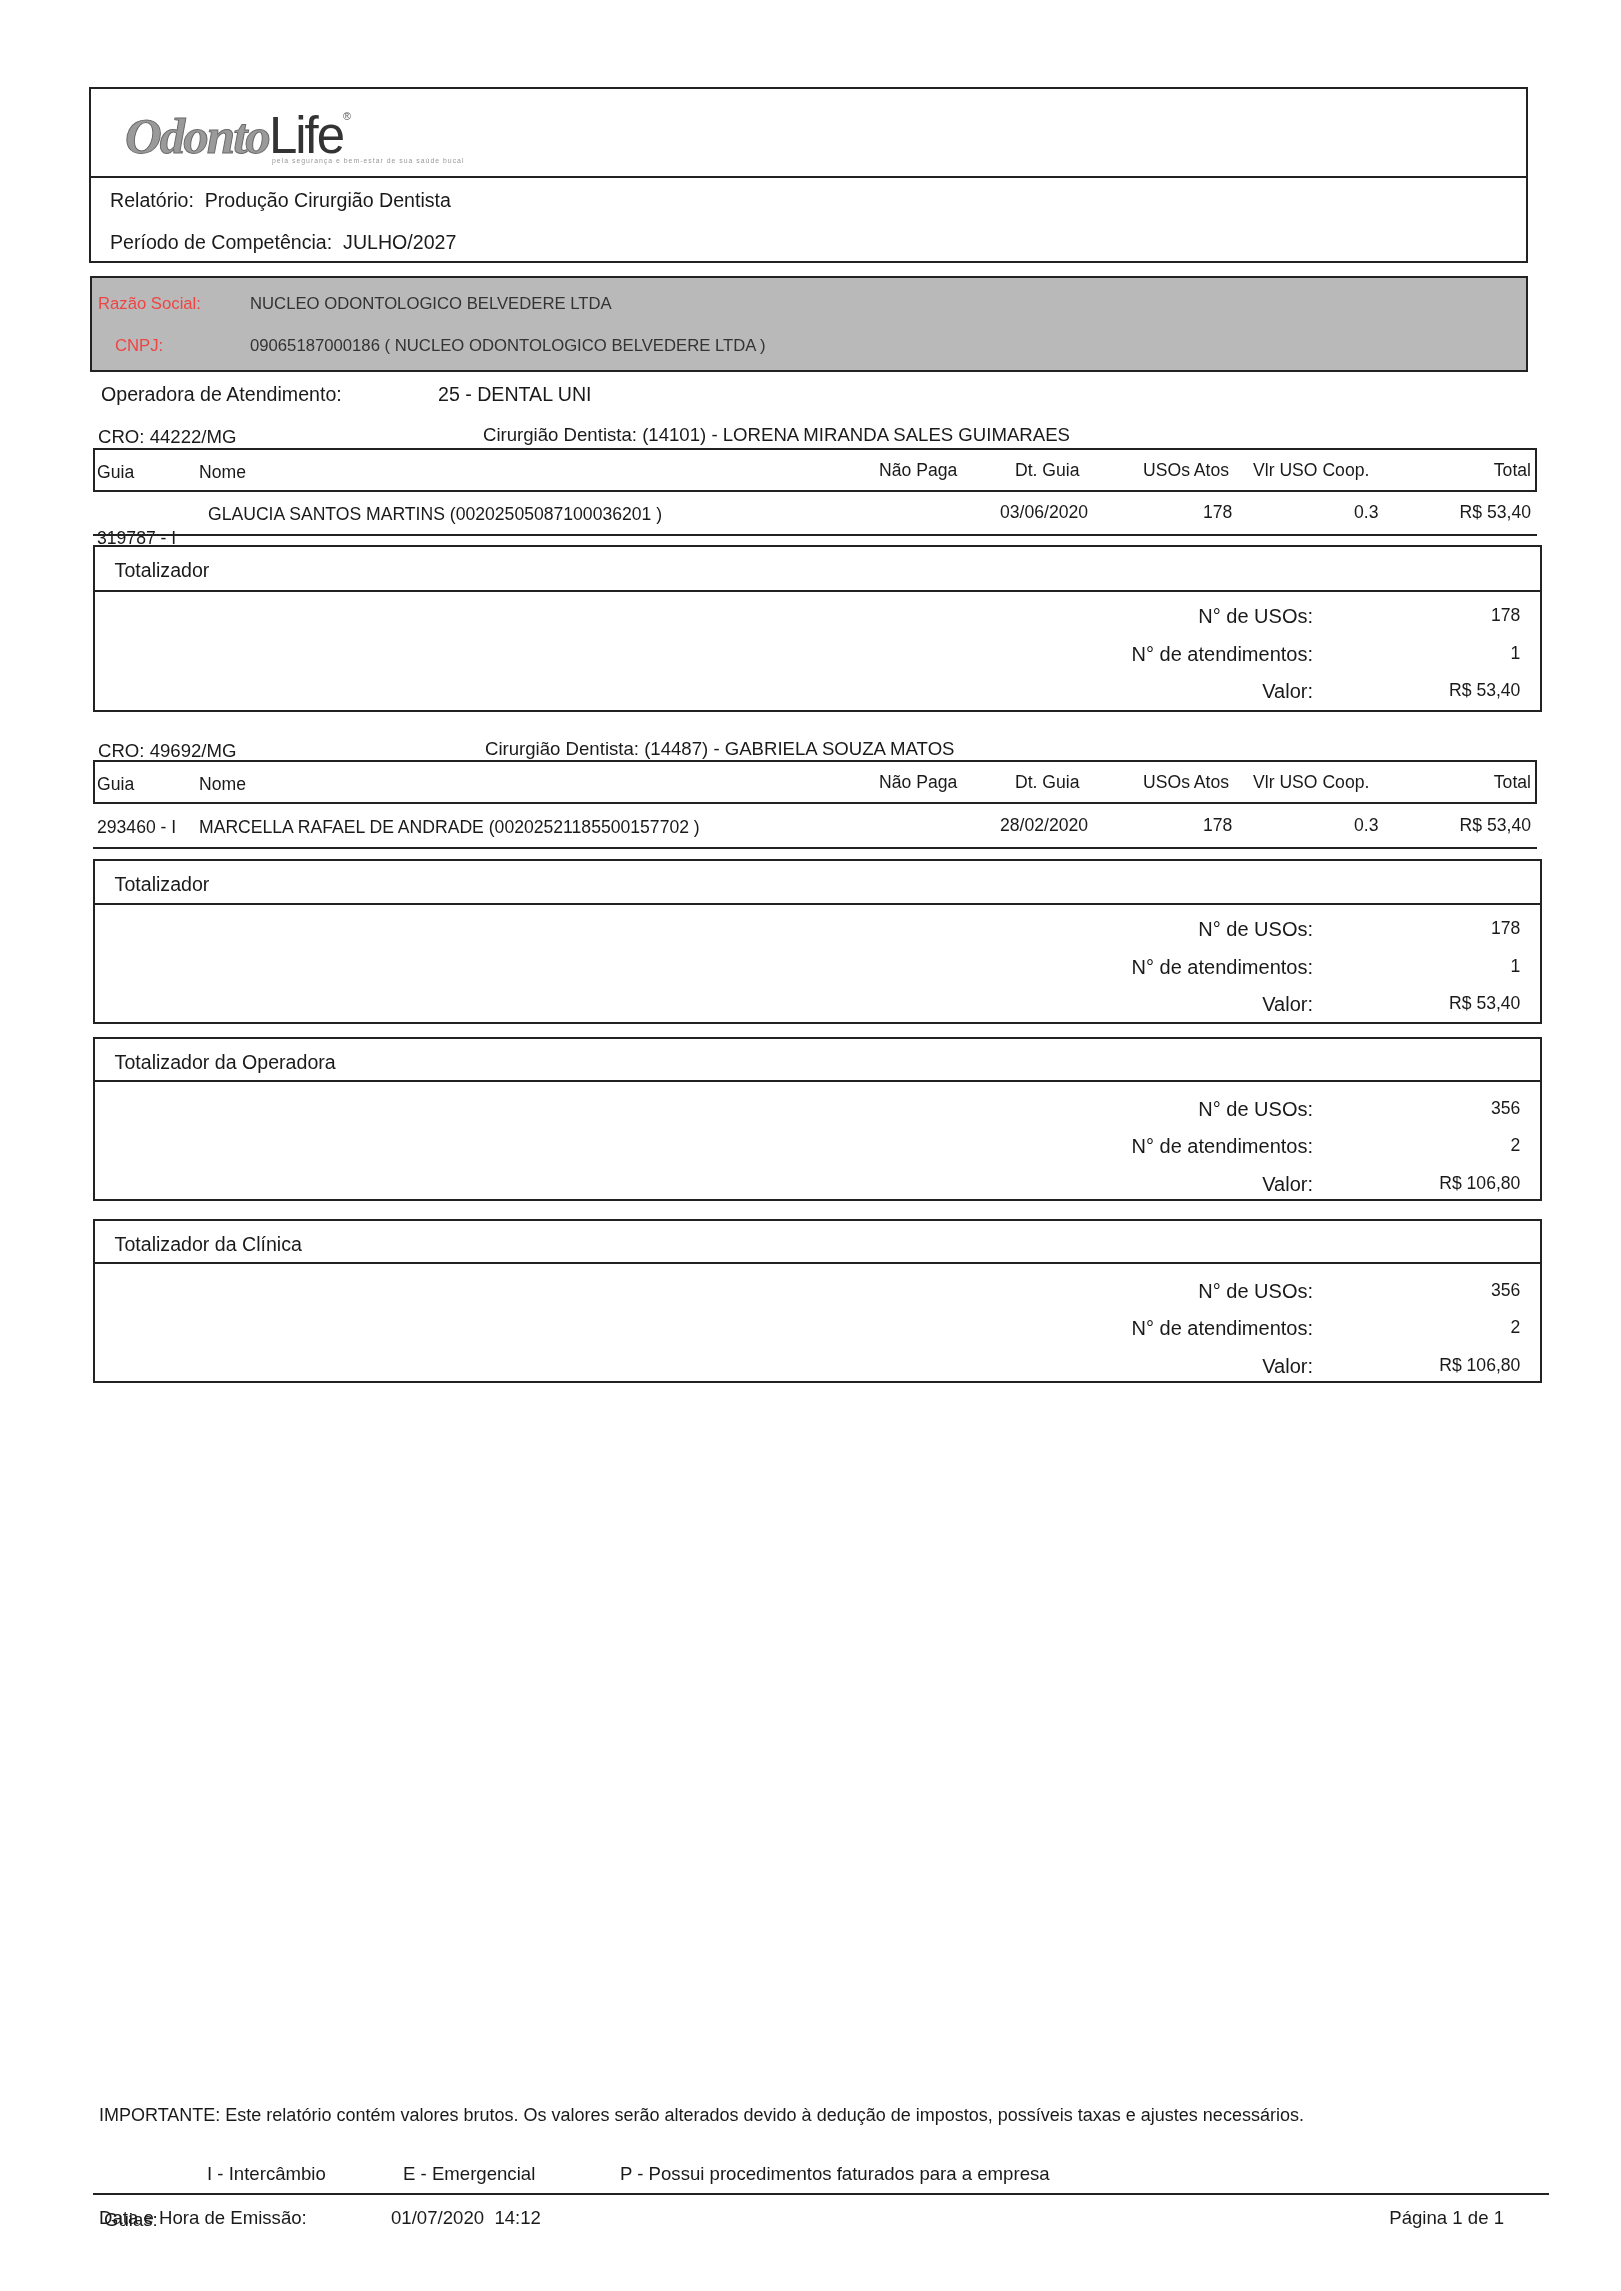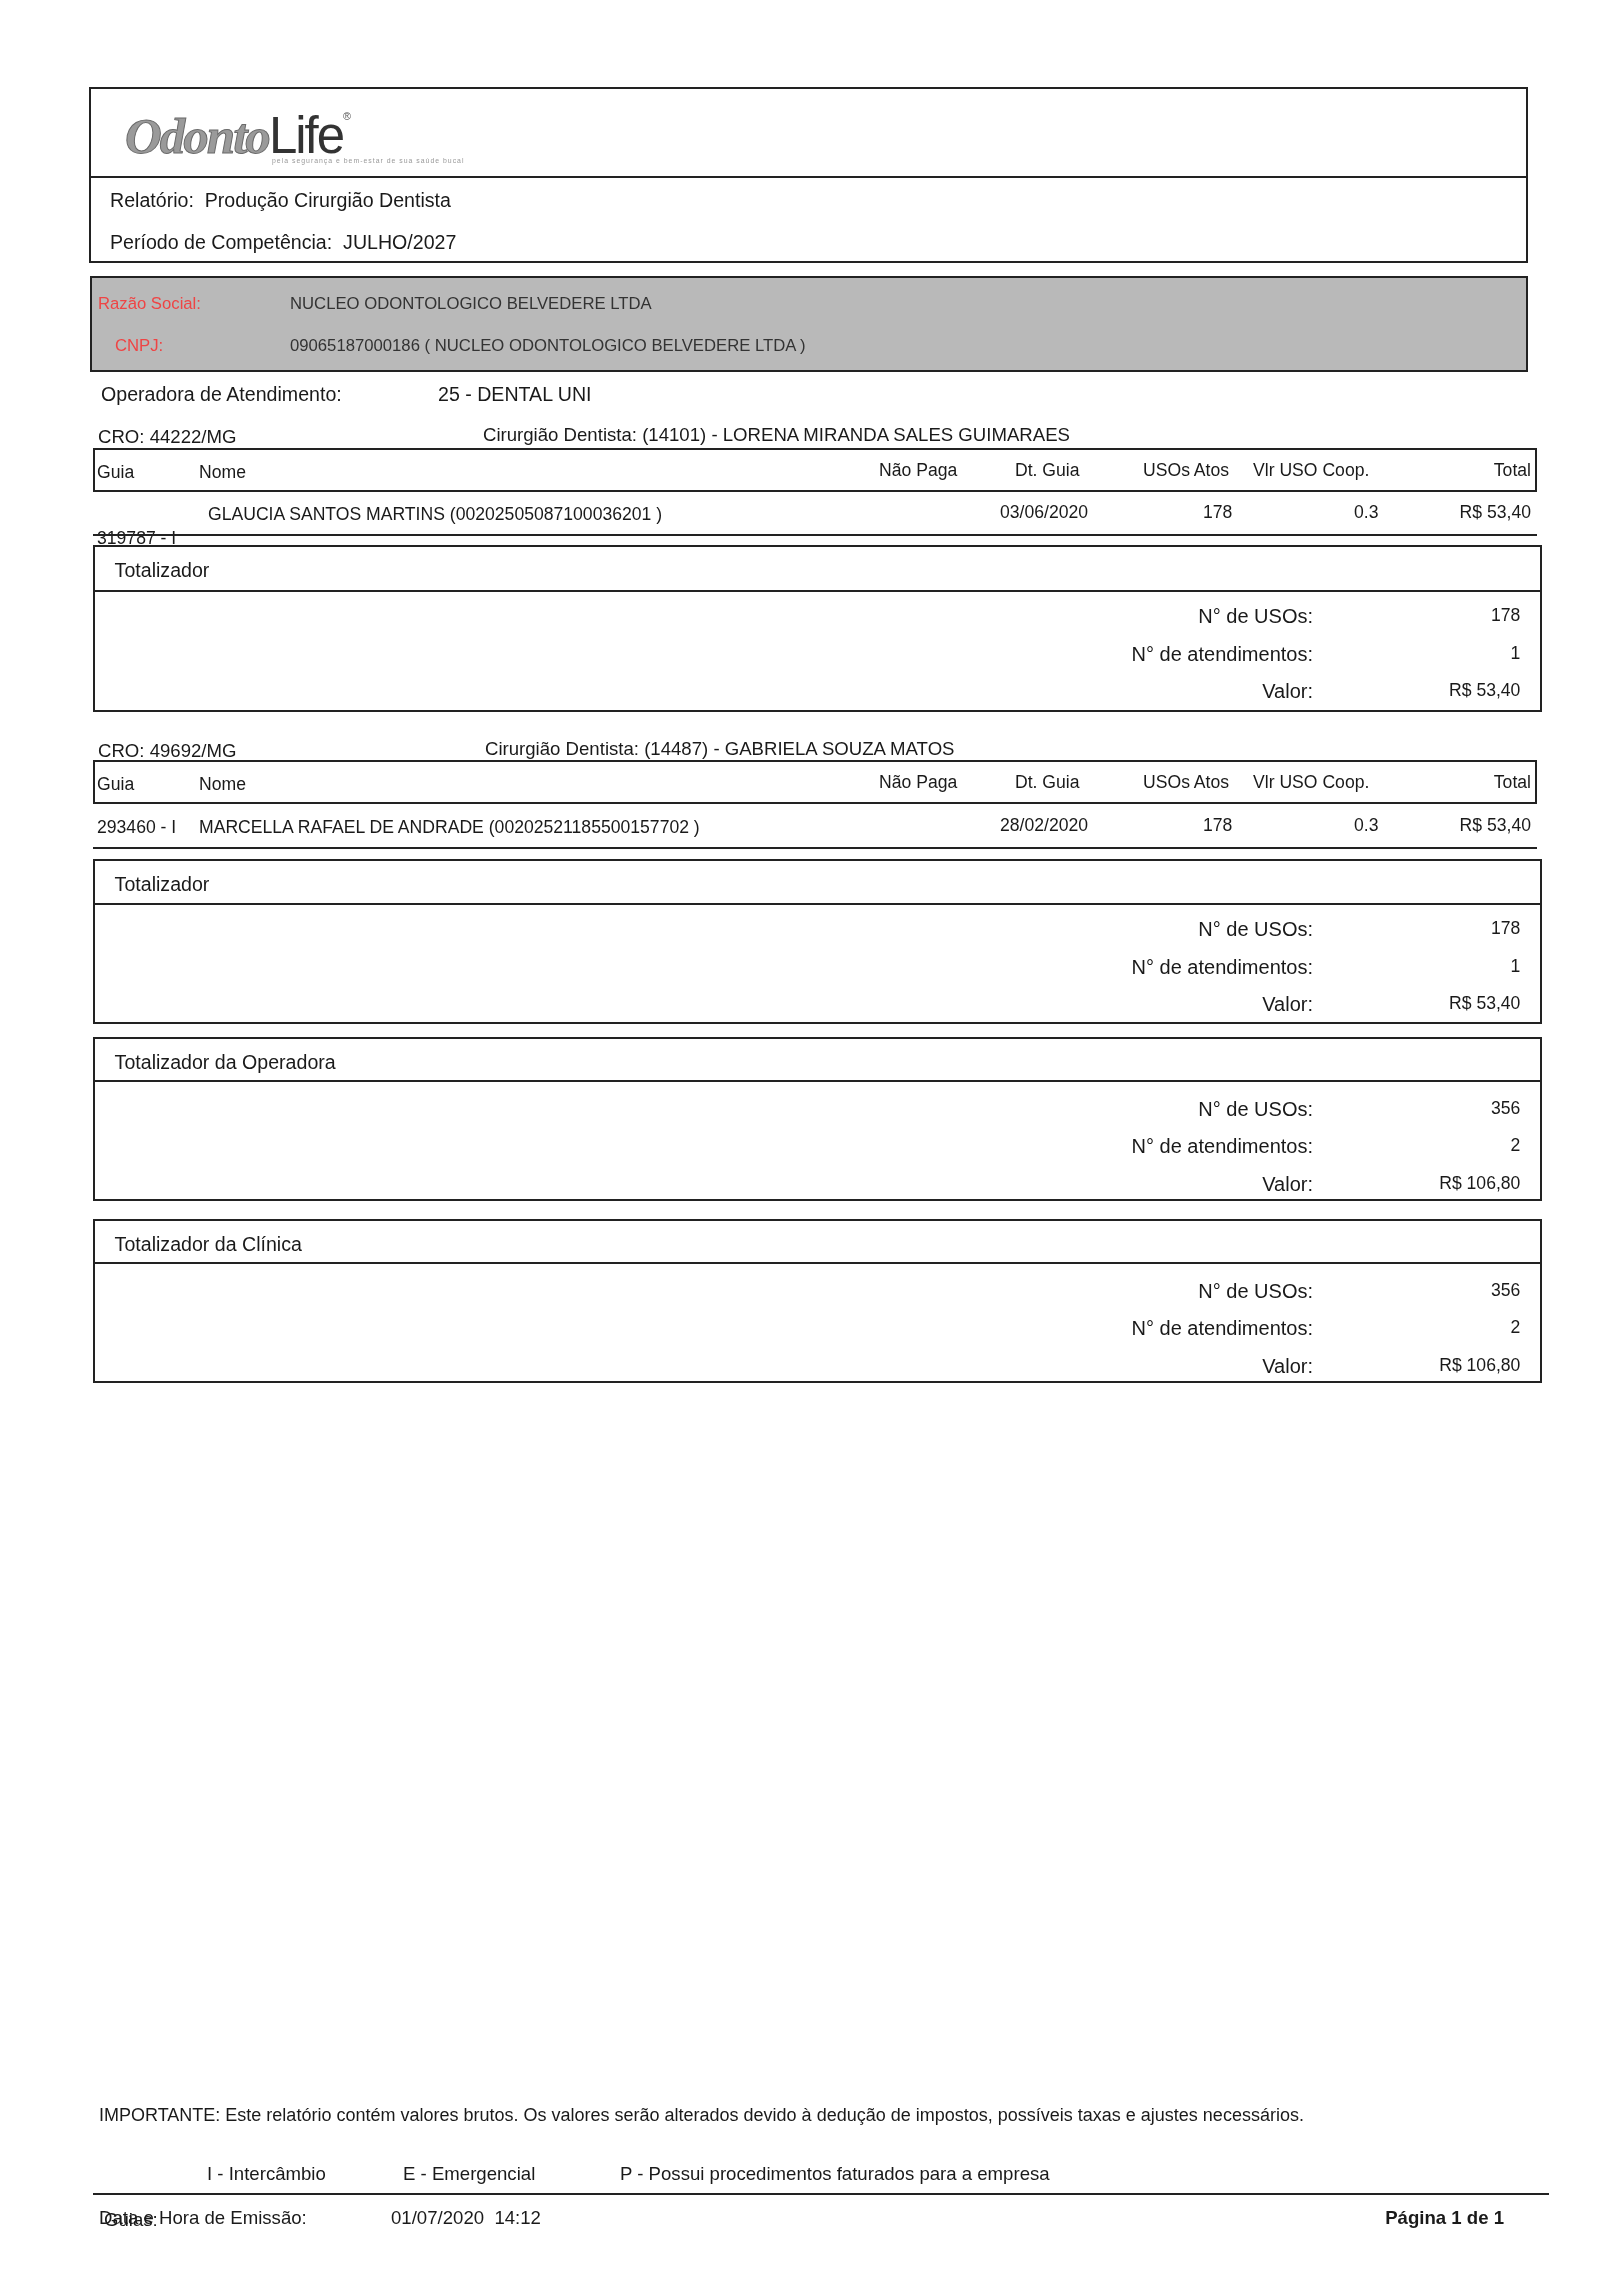--- a/index.html
+++ b/index.html
@@ -17,21 +17,21 @@
   #logo { left:125px; top:110px; width:431px; height:59px; }
   .logo-main { font-family:"Liberation Serif", serif; font-size:51px; letter-spacing:-2px; line-height:51px; }
   .logo-odonto { color:#9a9a9a; font-style:italic; font-weight:bold;
                  -webkit-text-stroke:1px #6a6a6a; }
   .logo-life { color:#333; font-family:"Liberation Sans", sans-serif; font-weight:normal; }
   .logo-reg { font-size:10.8px; color:#555; vertical-align:top; }
   .logo-tag { font-size:6.9px; color:#999; letter-spacing:1px; position:absolute; left:147px; top:47px; white-space:nowrap; }
 
   #company { left:90px; top:276px; width:1438px; height:96px; background:#b9b9b9; }
   .comp-lbl { color:#ef4444; font-size:16.7px; }
-  .comp-val { color:#333; font-size:16.7px;margin-left:40px; }
+  .comp-val { color:#333; font-size:16.7px; }
 
   .tbl-head { position:absolute; box-sizing:border-box; border:2px solid #222; border-left-width:2px; }
   .tot-box { position:absolute; box-sizing:border-box; border:2px solid #222; }
   .tot-title { position:absolute; left:19.6px; top:11.8px; font-size:19.6px; }
   .tot-div { position:absolute; left:0; right:0; border-top:2px solid #222; }
   .tot-lbl { position:absolute; right:227px; font-size:20px; text-align:right; white-space:nowrap; }
   .tot-val { position:absolute; right:19.6px; font-size:17.6px; text-align:right; white-space:nowrap; }
 
   .col { position:absolute; font-size:17.6px; white-space:nowrap; }
 
@@ -162,14 +162,14 @@
 
 <div class="foot" style="left:104px; top:2163px;margin-top:46px;">Guias:</div>
 <div class="foot" style="left:207px; top:2163px;">I - Intercâmbio</div>
 <div class="foot" style="left:403px; top:2163px;">E - Emergencial</div>
 <div class="foot" style="left:620px; top:2163px;">P - Possui procedimentos faturados para a empresa</div>
 
 <div class="hline" style="left:93px; top:2193px; width:1456px;"></div>
 
 <div class="foot" style="left:99px; top:2207px;">Data e Hora de Emissão:</div>
 <div class="foot" style="left:391px; top:2207px; white-space:pre;">01/07/2020  14:12</div>
-<div class="foot" style="right:117px; top:2207px;font-weight:bold;">Página 1 de 1</div>
+<div class="foot" style="right:117px; top:2207px;">Página 1 de 1</div>
 
 
 </body></html>

